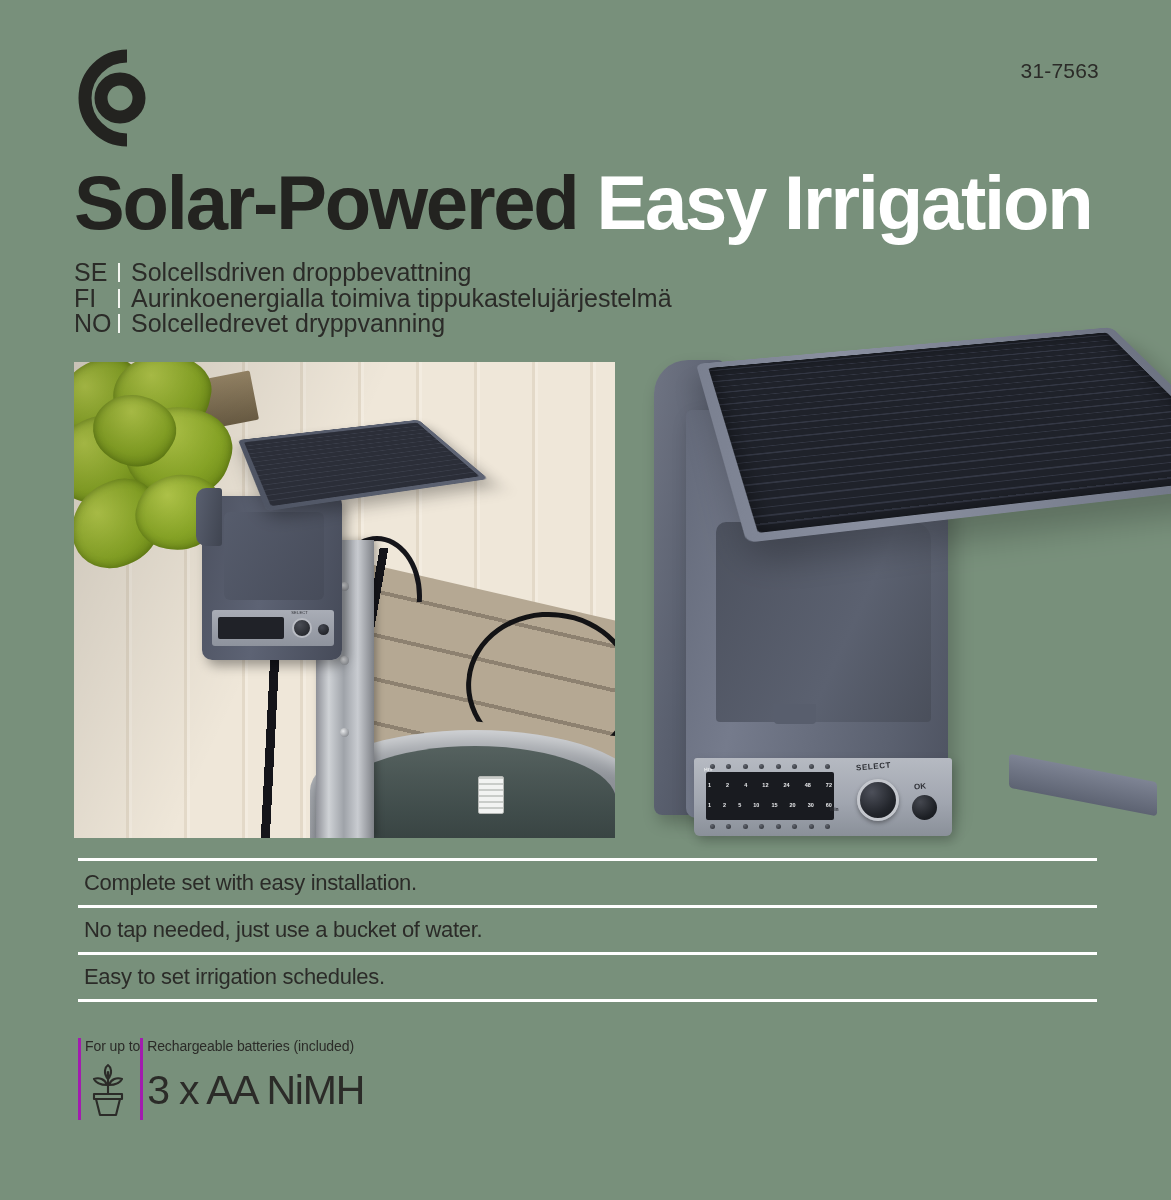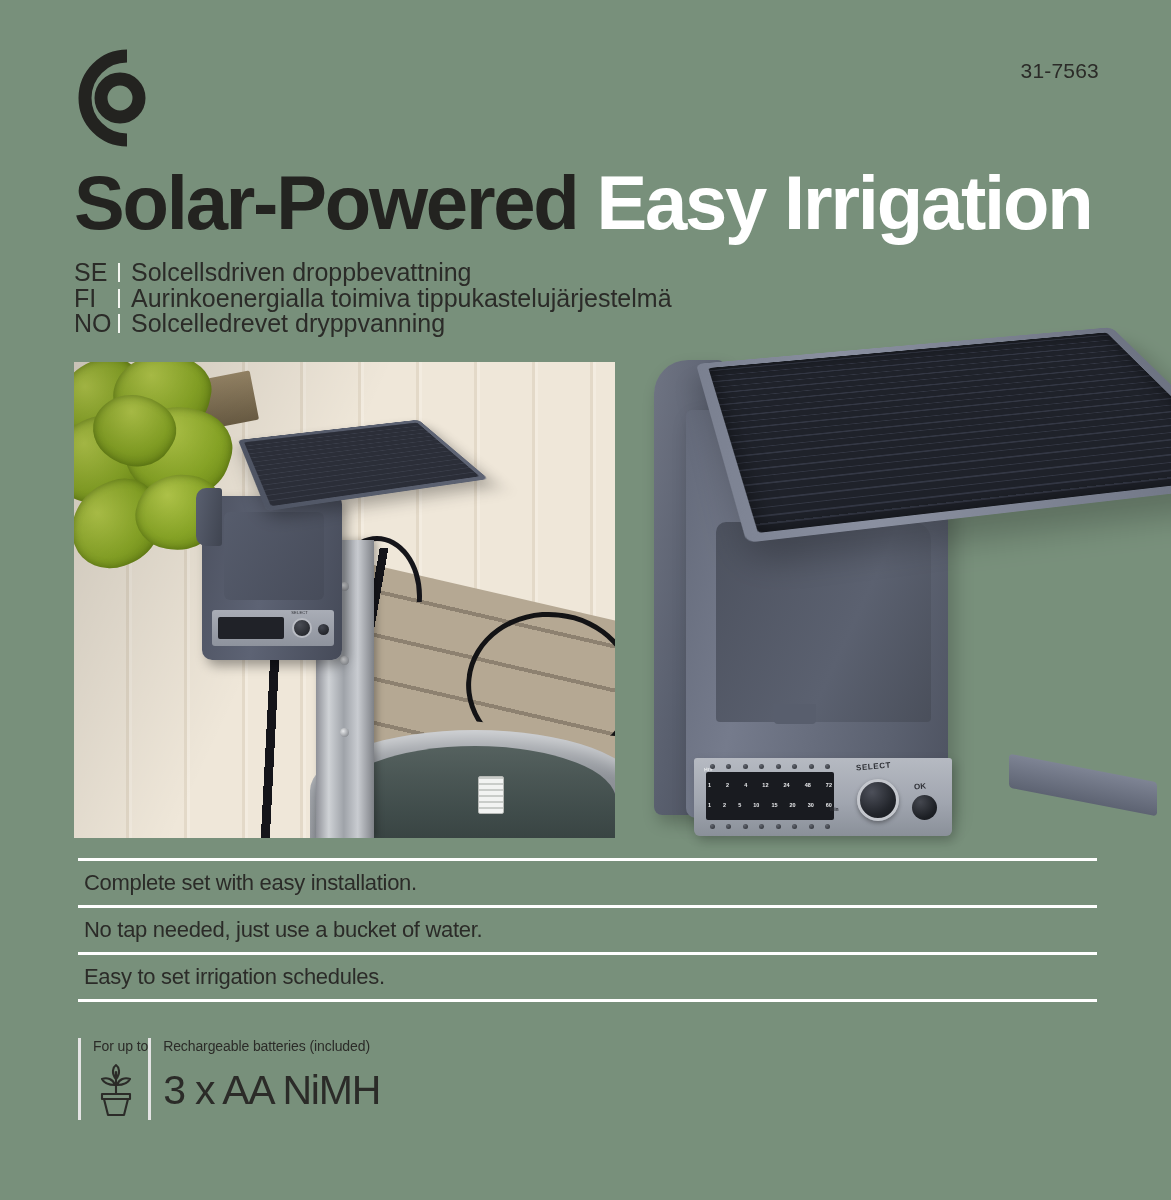--- a/index.html
+++ b/index.html
@@ -461,22 +461,22 @@
   
   .specs {
     position: absolute;
     left: 78px;
     top: 1038px;
     display: flex;
     height: 82px;
   }
   .spec {
     display: flex;
-    padding-left: 12px;
-    border-left: 3px solid #e5e5e5;
+    padding-left: 4px;
+    border-left: 3px solid #a21caf;
     height: 82px;
   }
   .spec-col { display: flex; flex-direction: column; }
   .spec-label {
     font-size: 14px;
     color: #2b2b28;
     letter-spacing: -0.1px;
     height: 22px;
   }
   .spec-valrow {

